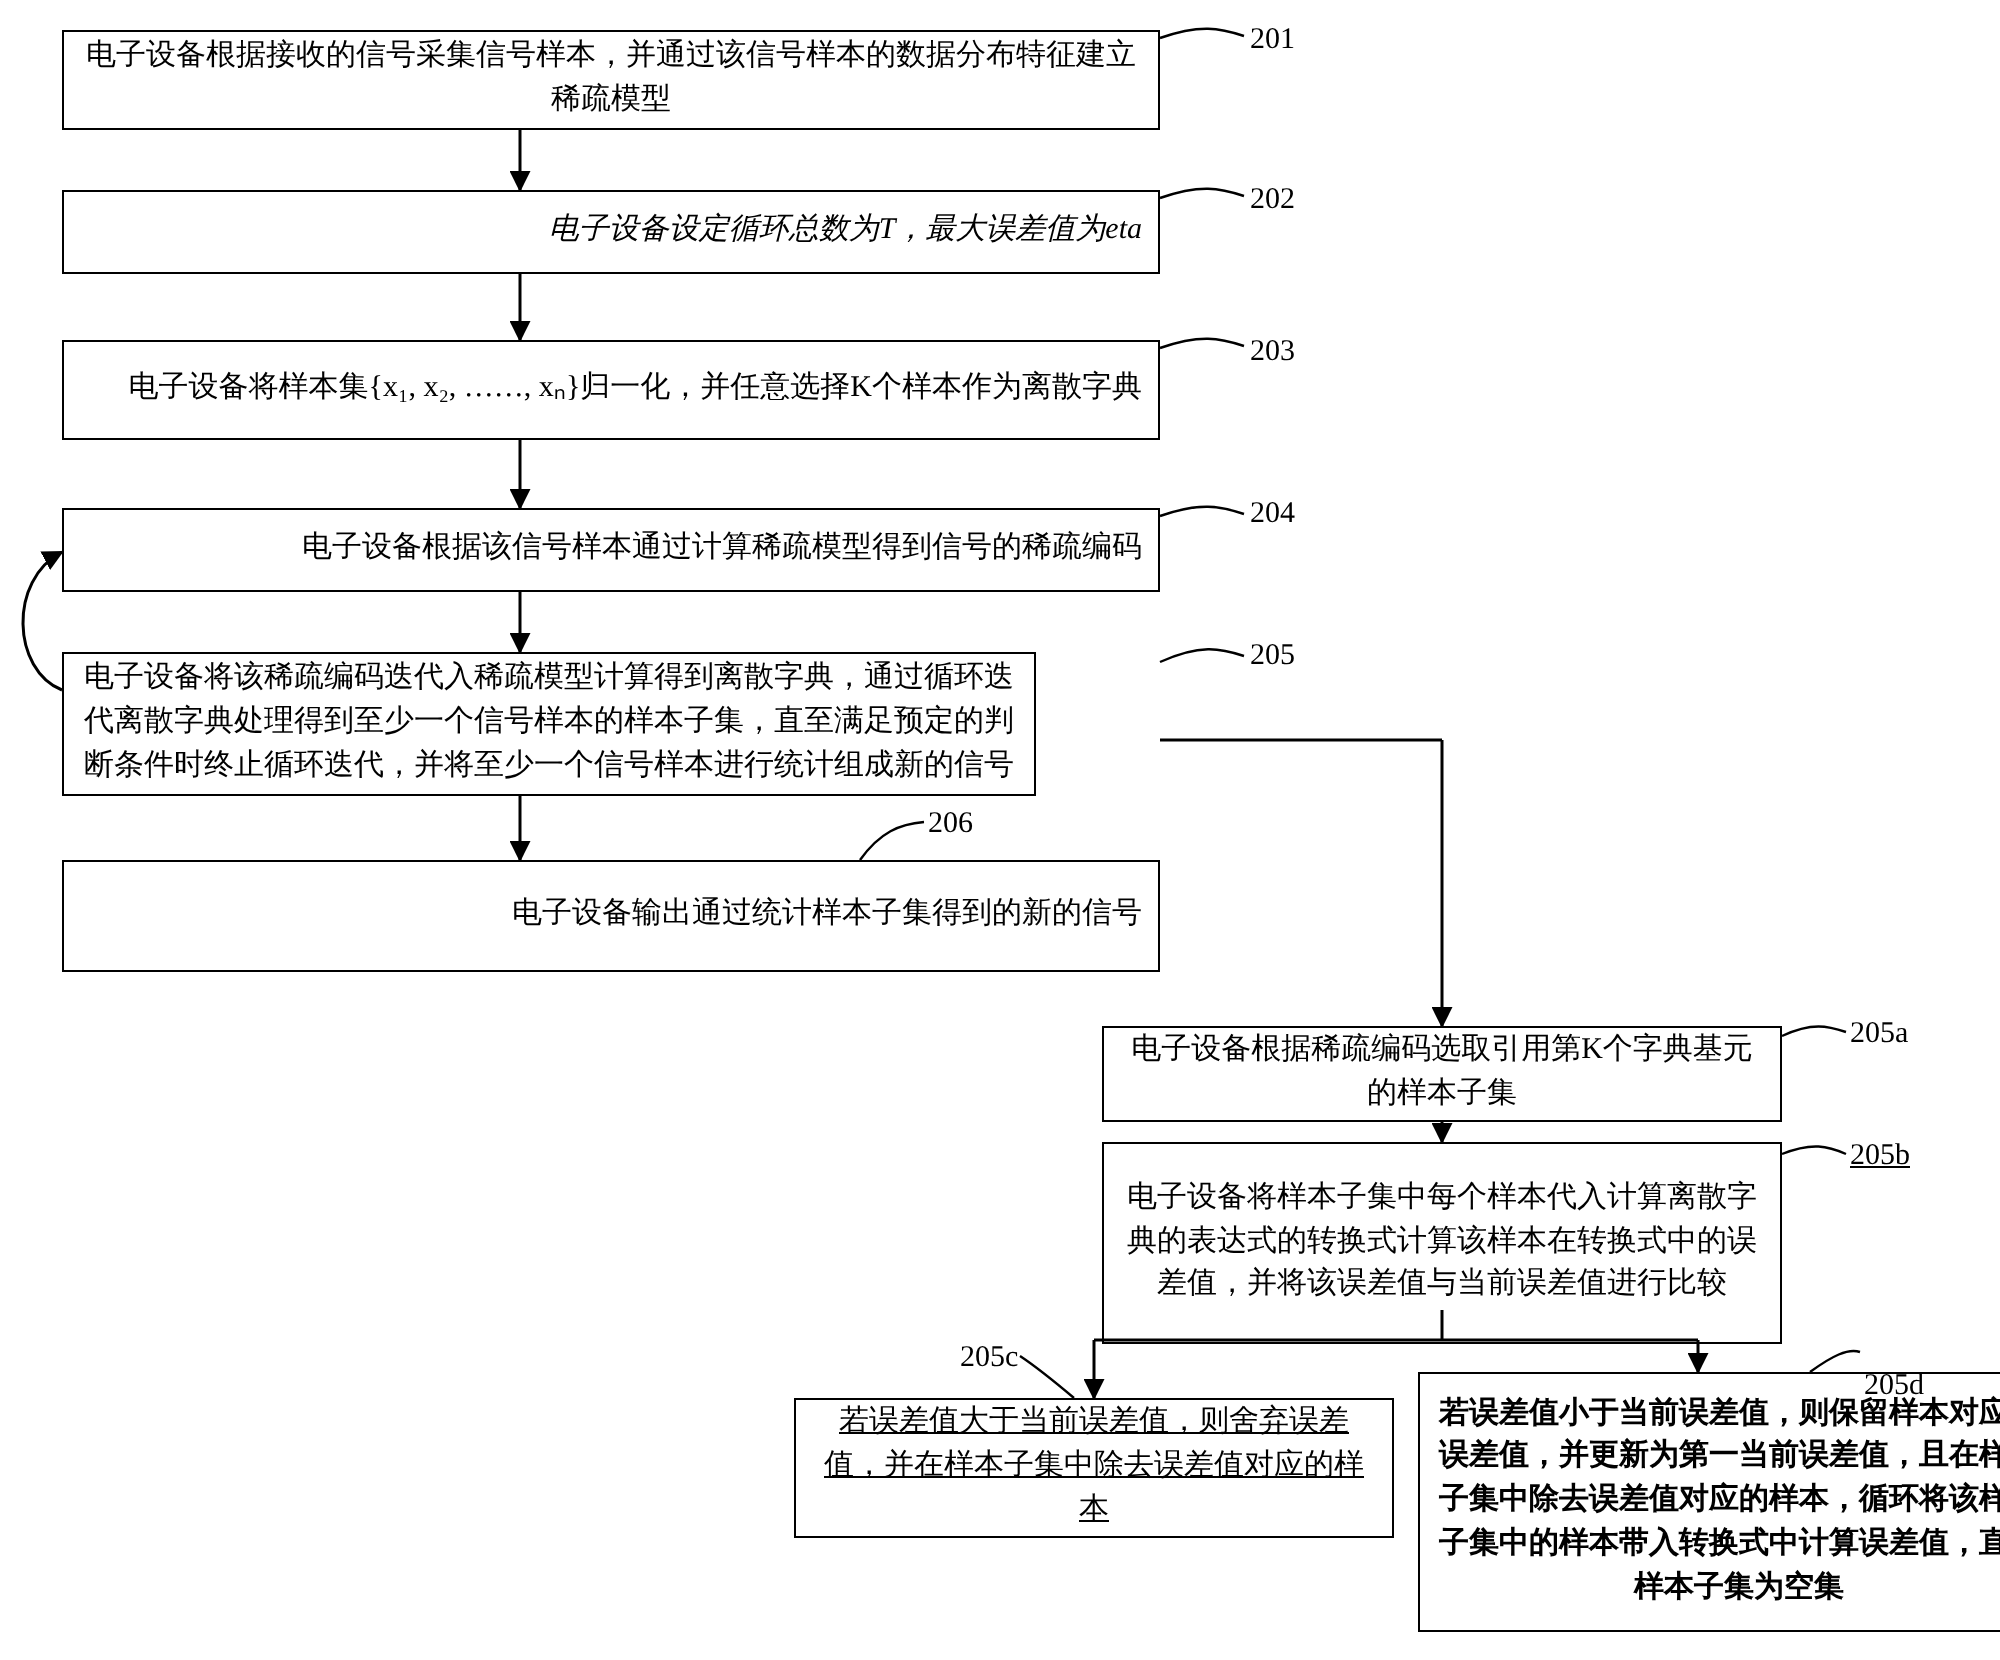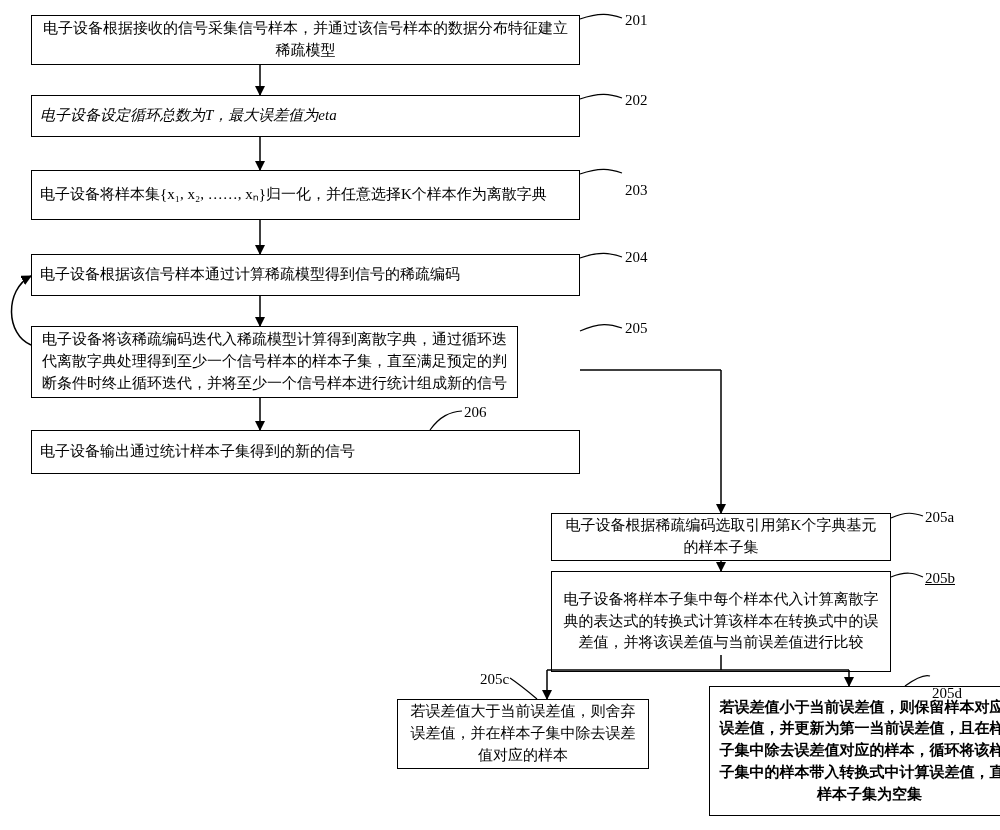--- a/index.html
+++ b/index.html
@@ -13,21 +13,21 @@
     font-family: "SimSun", "宋体", serif;
     font-size: 15px;
     color: #000;
   }
   .box {
     position: absolute;
     border: 1.5px solid #000;
     background: #fff;
     display: flex;
     align-items: center;
-    justify-content: flex-start;
+    justify-content: flex-end;
     text-align: center;
     padding: 4px 8px;
     line-height: 1.45;
   }
   .label {
     position: absolute;
     font-size: 15px;
   }
   svg.connectors {
     position: absolute;
@@ -45,48 +45,48 @@
 <div class="label" style="left:625px; top:12px;">201</div>
 
 <div class="box" style="left:31px; top:95px; width:549px; height:42px;font-style:italic;">
   <span>电子设备设定循环总数为T，最大误差值为eta</span>
 </div>
 <div class="label" style="left:625px; top:92px;">202</div>
 
 <div class="box" style="left:31px; top:170px; width:549px; height:50px;">
   <span>电子设备将样本集{x₁, x₂, ……, xₙ}归一化，并任意选择K个样本作为离散字典</span>
 </div>
-<div class="label" style="left:625px; top:182px;text-align:center;">203</div>
+<div class="label" style="left:625px; top:168px;text-align:center;">203</div>
 
 <div class="box" style="left:31px; top:254px; width:549px; height:42px;">
   <span>电子设备根据该信号样本通过计算稀疏模型得到信号的稀疏编码</span>
 </div>
 <div class="label" style="left:625px; top:249px;">204</div>
 
 <div class="box" style="left:31px; top:326px; width:487px; height:72px;">
   <span>电子设备将该稀疏编码迭代入稀疏模型计算得到离散字典，通过循环迭代离散字典处理得到至少一个信号样本的样本子集，直至满足预定的判断条件时终止循环迭代，并将至少一个信号样本进行统计组成新的信号</span>
 </div>
 <div class="label" style="left:625px; top:320px;">205</div>
 
-<div class="box" style="left:31px; top:430px; width:549px; height:44px;">
+<div class="box" style="left:31px; top:430px; width:549px; height:56px;">
   <span>电子设备输出通过统计样本子集得到的新的信号</span>
 </div>
 <div class="label" style="left:464px; top:404px;">206</div>
 
 <div class="box" style="left:551px; top:513px; width:340px; height:48px;">
   <span>电子设备根据稀疏编码选取引用第K个字典基元的样本子集</span>
 </div>
 <div class="label" style="left:925px; top:509px;">205a</div>
 
 <div class="box" style="left:551px; top:571px; width:340px; height:101px;">
   <span>电子设备将样本子集中每个样本代入计算离散字典的表达式的转换式计算该样本在转换式中的误差值，并将该误差值与当前误差值进行比较</span>
 </div>
 <div class="label" style="left:925px; top:570px;text-decoration:underline;">205b</div>
 
-<div class="box" style="left:397px; top:699px; width:252px; height:70px;">
+<div class="box" style="left:397px; top:699px; width:300px; height:70px;text-decoration:underline;">
   <span>若误差值大于当前误差值，则舍弃误差值，并在样本子集中除去误差值对应的样本</span>
 </div>
 <div class="label" style="left:480px; top:671px;">205c</div>
 
 <div class="box" style="left:709px; top:686px; width:321px; height:130px;font-weight:bold;">
   <span>若误差值小于当前误差值，则保留样本对应的误差值，并更新为第一当前误差值，且在样本子集中除去误差值对应的样本，循环将该样本子集中的样本带入转换式中计算误差值，直至样本子集为空集</span>
 </div>
 <div class="label" style="left:932px; top:669px;margin-top:16px;">205d</div>
 
 <svg class="connectors">

